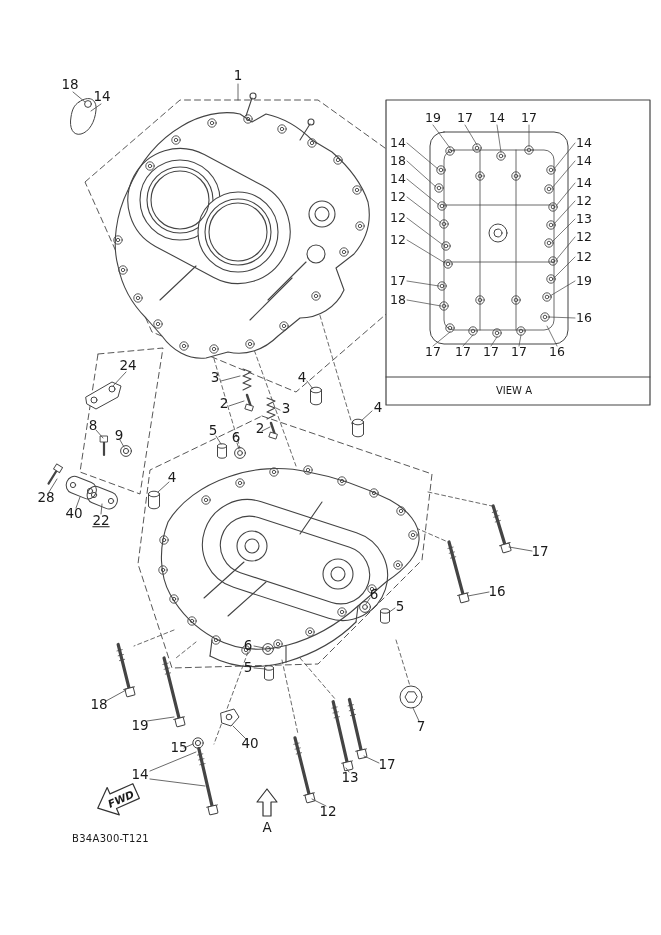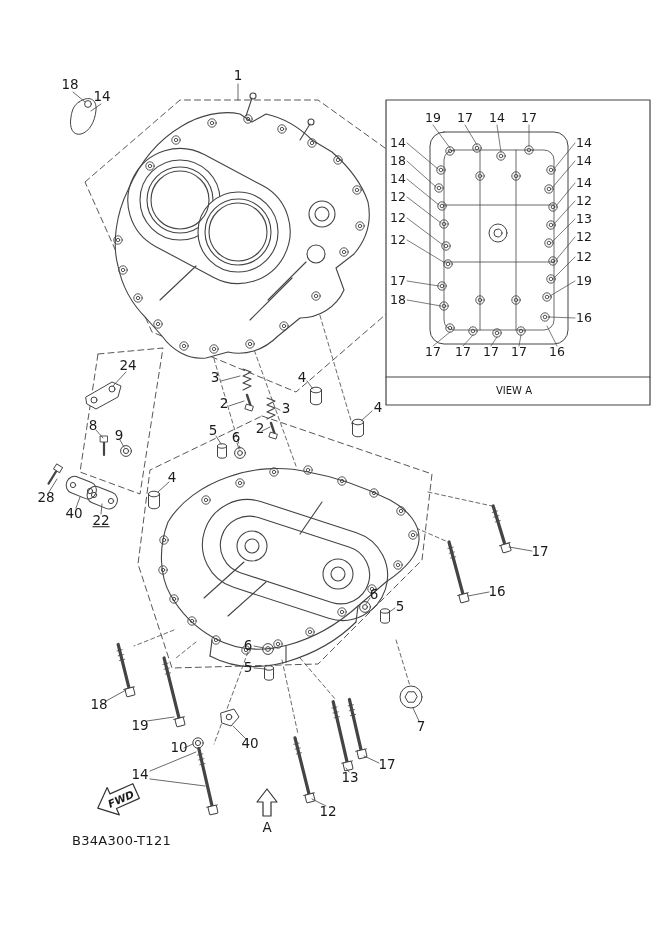--- a/index.html
+++ b/index.html
@@ -7,21 +7,21 @@
     position:relative; width:661px; height:935px; background:#ffffff;
     font-family:"DejaVu Sans", sans-serif; overflow:hidden; color:#1a1a1a;
   }
   .stage svg { position:absolute; left:0; top:0; }
   .callout {
     position:absolute; transform:translate(-50%,-50%);
     font-size:13.5px; line-height:1; white-space:nowrap; color:#1a1a1a;
   }
   .viewa-callout { font-size:12.5px; }
   .label { position:absolute; line-height:1; white-space:nowrap; }
-  .code  { left:72px;  top:834px; font-size:13px; letter-spacing:.3px; }
+  .code  { left:72px;  top:834px; font-size:10px; letter-spacing:.3px; }
   .viewa-title { left:514px; top:391px; transform:translate(-50%,-50%); font-size:10px;text-align:center; }
   .fwd   { left:121px; top:799px; transform:translate(-50%,-50%) rotate(-24deg);
            font-size:10.5px; font-weight:bold; font-style:italic; }
   .section-a { left:267px; top:828px; transform:translate(-50%,-50%); font-size:13.5px; }
 </style>
 </head>
 <body>
 
 <div class="stage">
 
@@ -496,21 +496,21 @@
       <div class="callout" style="left: 101px; top: 521px; text-decoration: underline;">22</div>
       <div class="callout" style="left: 540px; top: 552px;">17</div>
       <div class="callout" style="left: 497px; top: 592px;">16</div>
       <div class="callout" style="left: 374px; top: 595px;">6</div>
       <div class="callout" style="left: 400px; top: 607px;">5</div>
       <div class="callout" style="left: 248px; top: 646px;">6</div>
       <div class="callout" style="left: 248px; top: 668px;">5</div>
       <div class="callout" style="left: 421px; top: 727px;">7</div>
       <div class="callout" style="left: 99px; top: 705px;">18</div>
       <div class="callout" style="left: 140px; top: 726px;">19</div>
-      <div class="callout" style="left: 179px; top: 748px;">10</div>
+      <div class="callout" style="left: 179px; top: 748px;">15</div>
       <div class="callout" style="left: 250px; top: 744px;">40</div>
       <div class="callout" style="left: 140px; top: 775px;">14</div>
       <div class="callout" style="left: 350px; top: 778px;">13</div>
       <div class="callout" style="left: 328px; top: 812px;">12</div>
       <div class="callout" style="left: 387px; top: 765px;">17</div>
       <div class="callout viewa-callout" style="left: 433px; top: 118px;">19</div>
       <div class="callout viewa-callout" style="left: 465px; top: 118px;">17</div>
       <div class="callout viewa-callout" style="left: 497px; top: 118px;">14</div>
       <div class="callout viewa-callout" style="left: 529px; top: 118px;">17</div>
       <div class="callout viewa-callout" style="left: 398px; top: 143px;">14</div>

